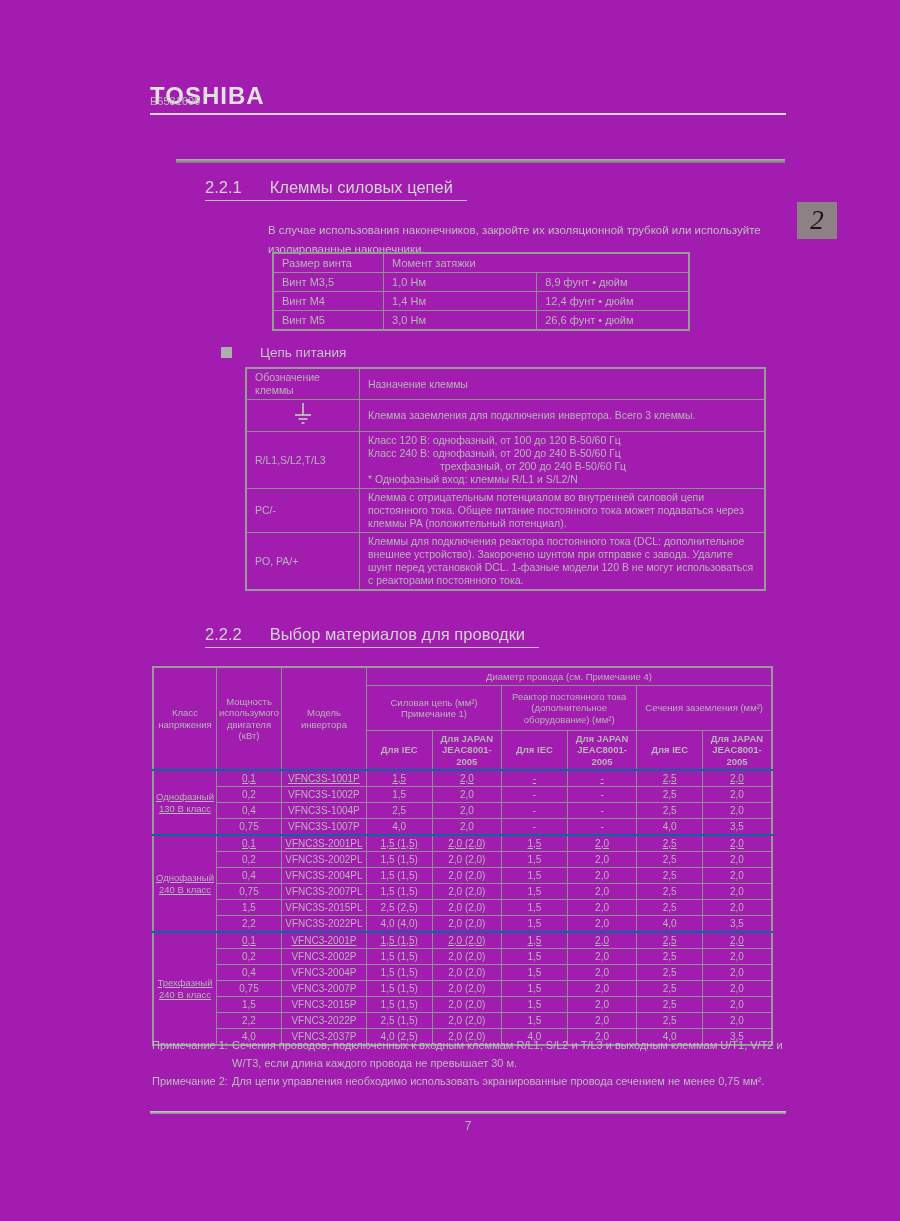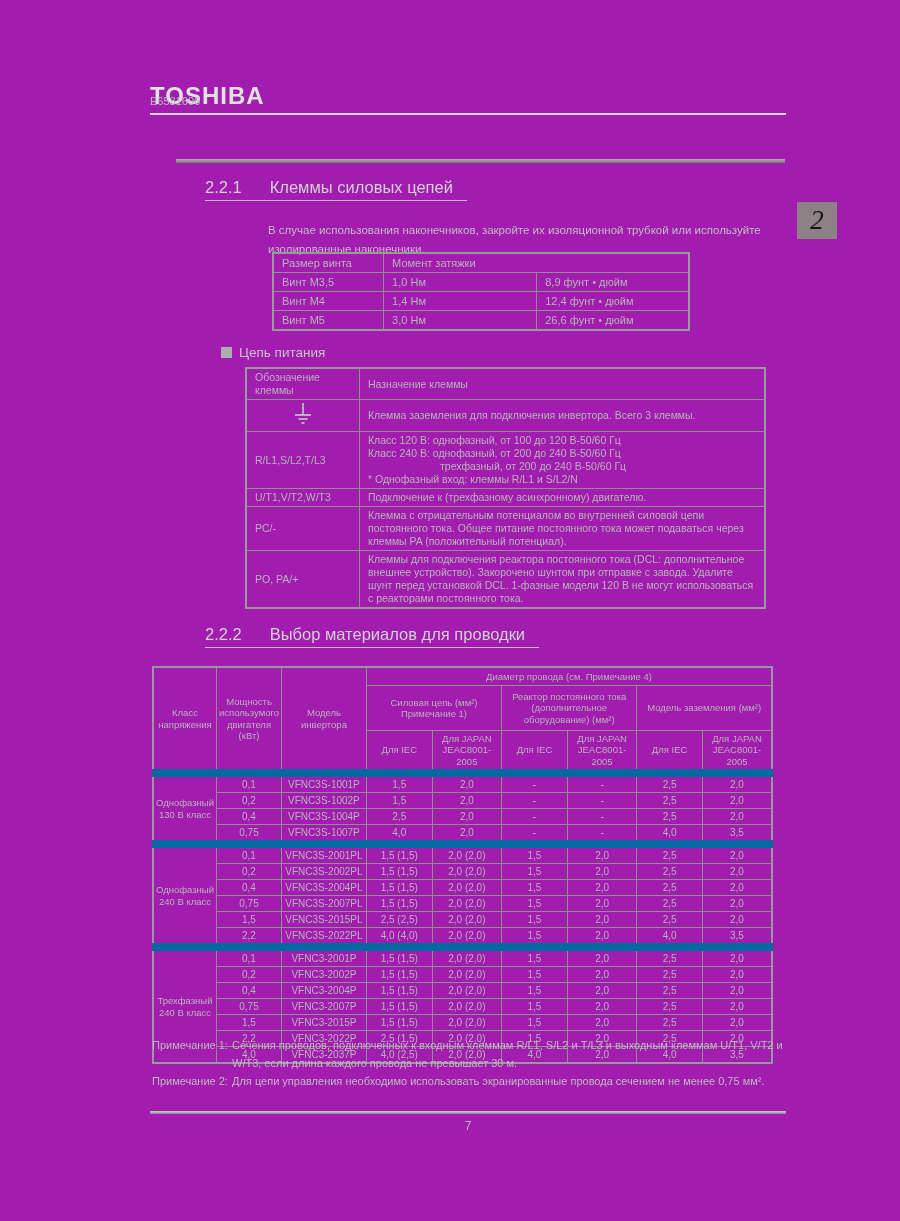--- a/index.html
+++ b/index.html
@@ -21,37 +21,37 @@
   .s221{left:205px;top:178px;text-decoration:underline;}
   .s222{left:205px;top:625px;}
   .intro{left:268px;top:221px;width:515px;font-size:11.5px;line-height:19px;color:#bfbfbf;}
   table{border-collapse:collapse;}
   table.doc{border:2px solid #999;}
   table.doc td,table.doc th{border:1px solid #8f8f8f;color:#b6b6b6;font-weight:normal;}
   
   .torque{left:272px;top:252px;width:418px;font-size:11px;}
   .torque td{padding:1px 8px;height:16px;text-align:left;margin-left:6px;}
   
-  .power-head{left:221px;top:345px;font-size:13.5px;color:#c4c4c4;display:flex;align-items:center;gap:7px;}
+  .power-head{left:221px;top:345px;font-size:13.5px;color:#c4c4c4;display:flex;align-items:center;gap:28px;}
   .bullet{display:inline-block;width:11px;height:11px;background:#aeaeae;}
   .power{left:245px;top:367px;width:521px;font-size:10.5px;}
   .power td{padding:2px 8px;line-height:13px;vertical-align:middle;text-align:left;}
   .power td.term{width:96px;margin-top:38px;}
   .power .center{text-align:center;}
   .power .indent{padding-left:72px;}
   
   .wiring{left:152px;top:666px;width:621px;font-size:10px;}
   .wiring th,.wiring td{padding:1px 2px;text-align:center;line-height:11.5px;}
   .wiring th{font-size:9.5px;}
   .wiring .r1 th{height:15px;}
   .wiring .r2 th{height:42px;}
-  .wiring .r3 th{height:36px;}
+  .wiring .r3 th{height:36px;font-weight:bold;}
   .wiring td{height:13px;}
   .wiring .glabel{font-size:9.5px;line-height:12px;}
-  .wiring tr.gstart td{border-top:8px solid #0369a1;}
+  .wiring tr.gstart td{border-top:2px solid #0369a1;text-decoration:underline;}
   
   .notes{left:152px;top:1036px;width:636px;font-size:11px;line-height:18px;color:#bcbcbc;}
   .note{display:flex;}
   .note-label{flex:0 0 80px;white-space:nowrap;}
   .note-text{flex:1;}
   .footer-rule{left:150px;top:1111px;width:636px;height:3px;background:linear-gradient(#cdcdcd,#8a8a8a);}
   .pagenum{left:150px;top:1119px;width:636px;text-align:center;font-size:12px;color:#b5b5b5;}
 </style>
 </head>
 <body>
@@ -134,24 +134,20 @@
       <td>Клемма заземления для подключения инвертора. Всего 3 клеммы.</td>
     </tr>
     <tr>
       <td class="term">R/L1,S/L2,T/L3</td>
       <td>
         <div>Класс 120 В: однофазный, от 100 до 120 В-50/60 Гц</div>
         <div>Класс 240 В: однофазный, от 200 до 240 В-50/60 Гц</div>
         <div class="indent">трехфазный, от 200 до 240 В-50/60 Гц</div>
         <div>* Однофазный вход: клеммы R/L1 и S/L2/N</div>
       </td>
-    </tr>
-    <tr>
-      <td class="term">U/T1,V/T2,W/T3</td>
-      <td>Подключение к (трехфазному асинхронному) двигателю.</td>
     </tr>
     <tr>
       <td class="term">PC/-</td>
       <td>Клемма с отрицательным потенциалом во внутренней силовой цепи постоянного тока. Общее питание постоянного тока может подаваться через клеммы PA (положительный потенциал).</td>
     </tr>
     <tr>
       <td class="term">PO, PA/+</td>
       <td>Клеммы для подключения реактора постоянного тока (DCL: дополнительное внешнее устройство). Закорочено шунтом при отправке с завода. Удалите шунт перед установкой DCL. 1-фазные модели 120 В не могут использоваться с реакторами постоянного тока.</td>
     </tr>
   </tbody>
@@ -176,21 +172,21 @@
     <thead>
       <tr class="r1">
         <th rowspan="3">Класс напряжения</th>
         <th rowspan="3">Мощность использумого двигателя (кВт)</th>
         <th rowspan="3">Модель инвертора</th>
         <th colspan="6">Диаметр провода (см. Примечание 4)</th>
       </tr>
       <tr class="r2">
         <th colspan="2">Силовая цепь (мм²)  Примечание 1)</th>
         <th colspan="2">Реактор постоянного тока (дополнительное оборудование) (мм²)</th>
-        <th colspan="2">Модель заземления (мм²)</th>
+        <th colspan="2">Сечения заземления (мм²)</th>
       </tr>
       <tr class="r3">
         <th>Для IEC</th>
         <th>Для JAPAN JEAC8001-2005</th>
         <th>Для IEC</th>
         <th>Для JAPAN JEAC8001-2005</th>
         <th>Для IEC</th>
         <th>Для JAPAN JEAC8001-2005</th>
       </tr>
     </thead>

